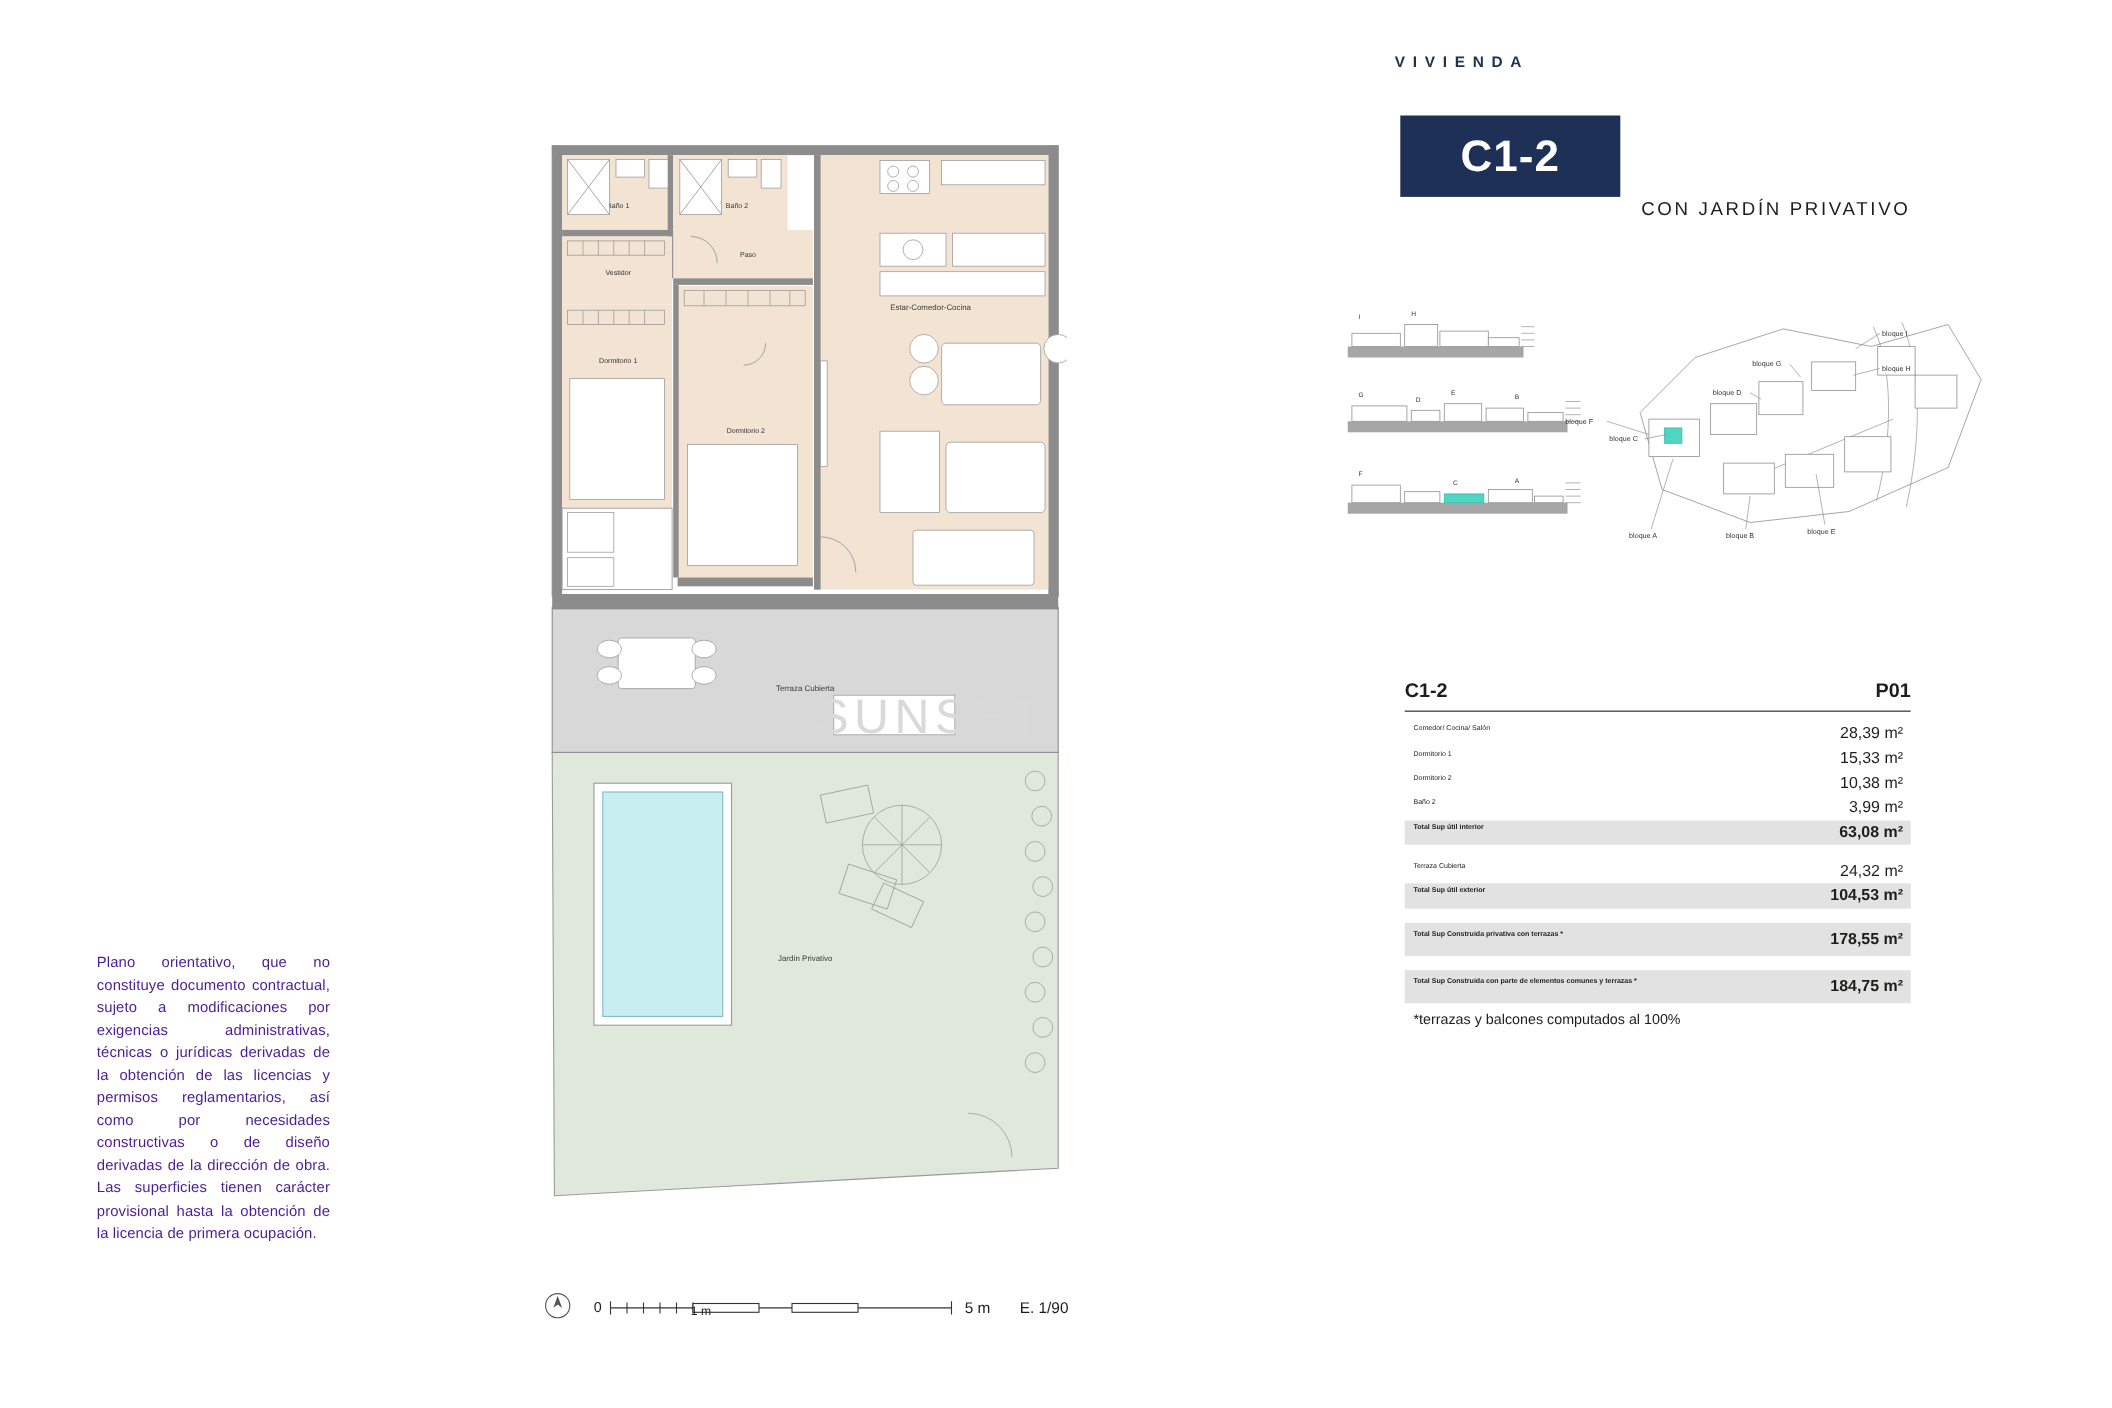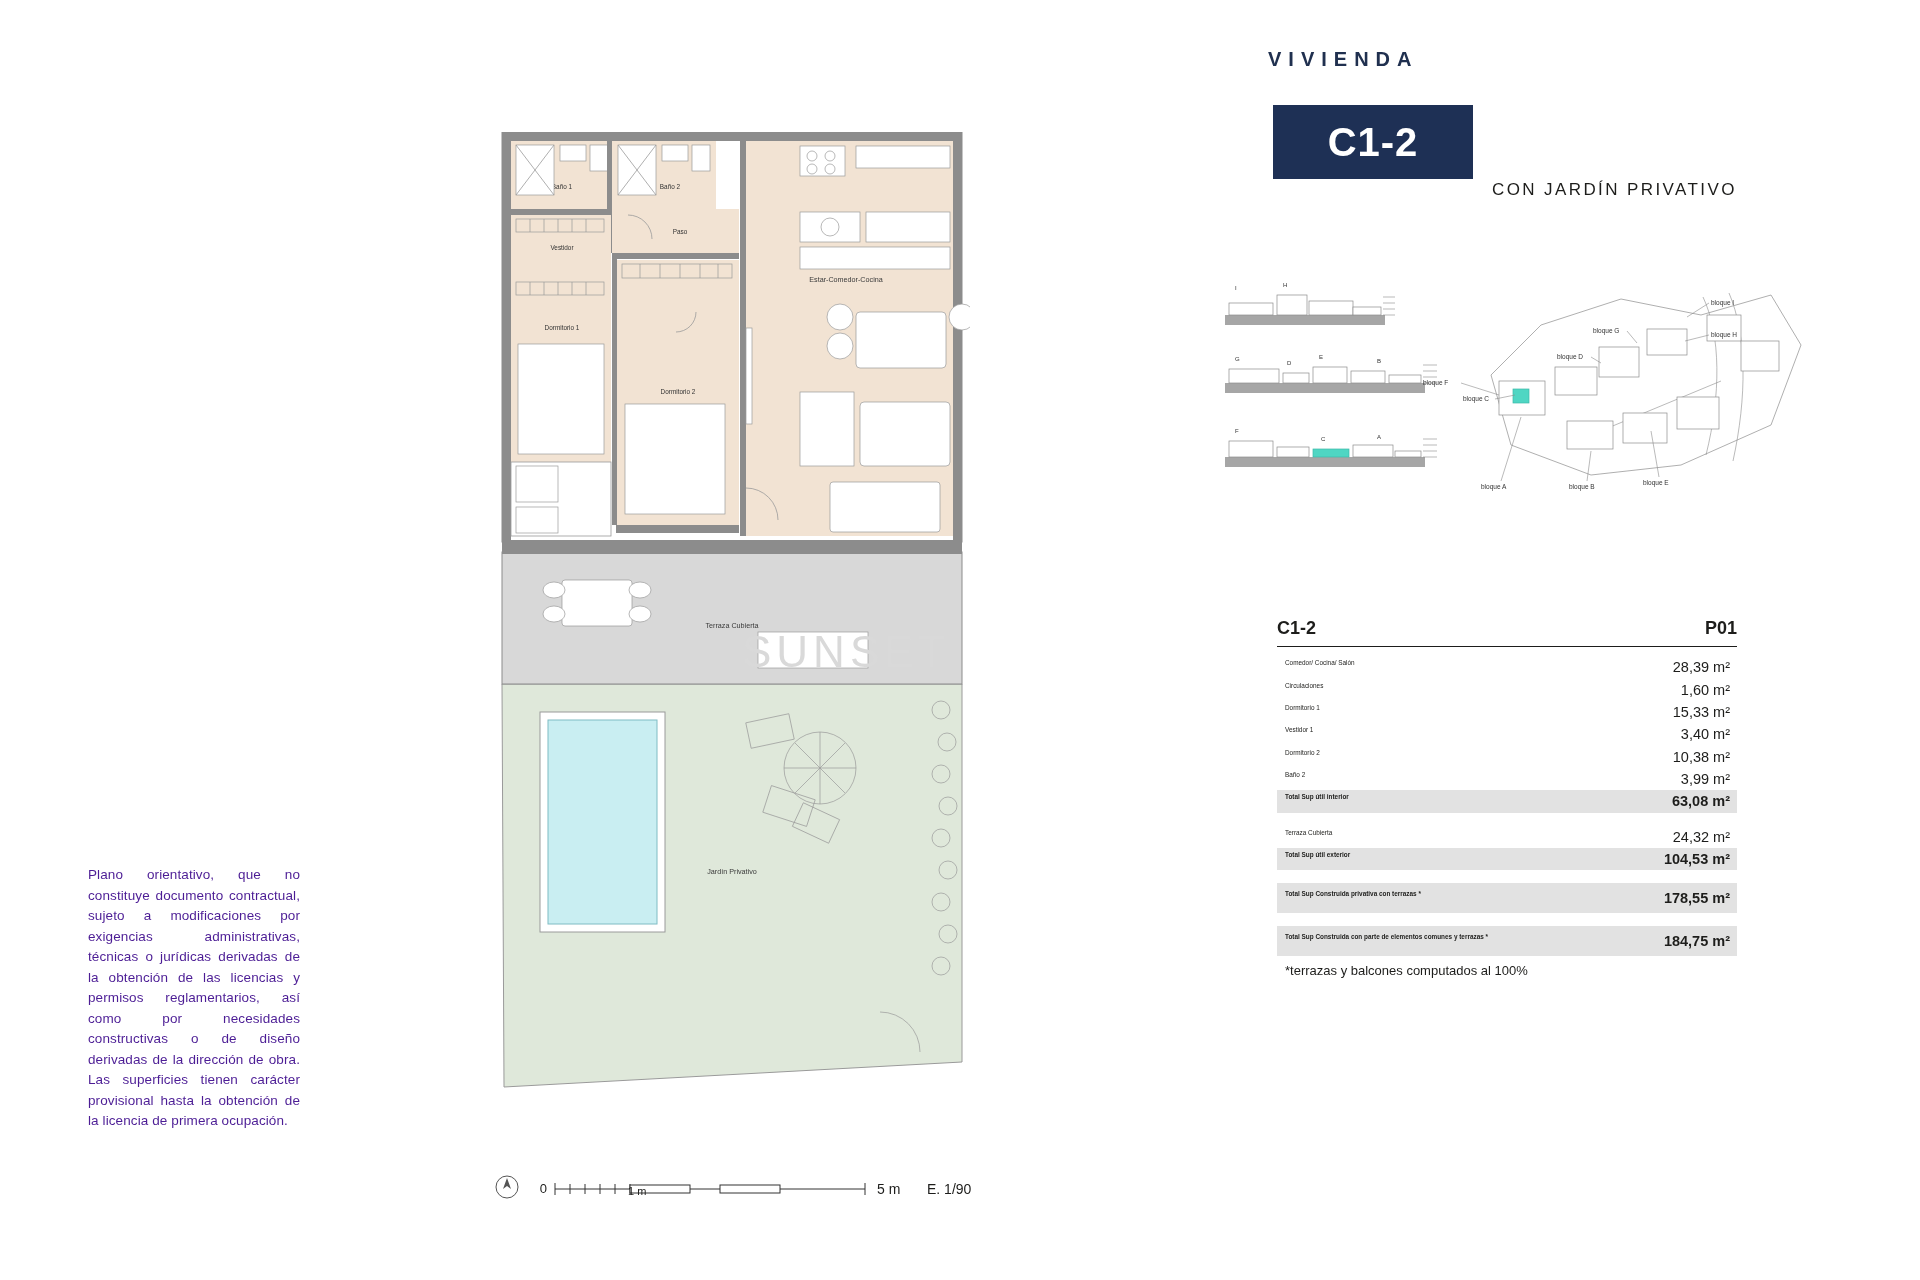--- a/index.html
+++ b/index.html
@@ -34,21 +34,21 @@
     font-family:"Liberation Sans",sans-serif;
     pointer-events:none;
   }
 
   
   .scalebar{position:absolute;left:495px;top:1175px;width:480px;height:40px;}
 
   
   .vivienda-title{
     position:absolute;left:1268px;top:48px;
-    font-size:20px;letter-spacing:7px;font-weight:bold;color:#20304f;
+    font-size:14px;letter-spacing:7px;font-weight:bold;color:#20304f;
   }
   .badge{
     position:absolute;left:1273px;top:105px;width:200px;height:74px;
     background:#1e3055;color:#ffffff;
     display:flex;align-items:center;justify-content:center;
     font-size:40px;font-weight:bold;letter-spacing:1px;
   }
   .badge-sub{
     position:absolute;left:1492px;top:180px;
     font-size:17px;letter-spacing:2.4px;color:#1d1d1b;
@@ -385,30 +385,22 @@
       <span>P01</span>
     </div>
 
     <div class="spacer-sm"></div>
 
     <div class="row">
         <span class="lbl">Comedor/ Cocina/ Salón</span>
         <span class="val">28,39 m²</span>
       </div>
     <div class="row">
-        <span class="lbl">Circulaciones</span>
-        <span class="val">1,60 m²</span>
-      </div>
-    <div class="row">
         <span class="lbl">Dormitorio 1</span>
         <span class="val">15,33 m²</span>
-      </div>
-    <div class="row">
-        <span class="lbl">Vestidor 1</span>
-        <span class="val">3,40 m²</span>
       </div>
     <div class="row">
         <span class="lbl">Dormitorio 2</span>
         <span class="val">10,38 m²</span>
       </div>
     <div class="row">
         <span class="lbl">Baño 2</span>
         <span class="val">3,99 m²</span>
       </div>
 

